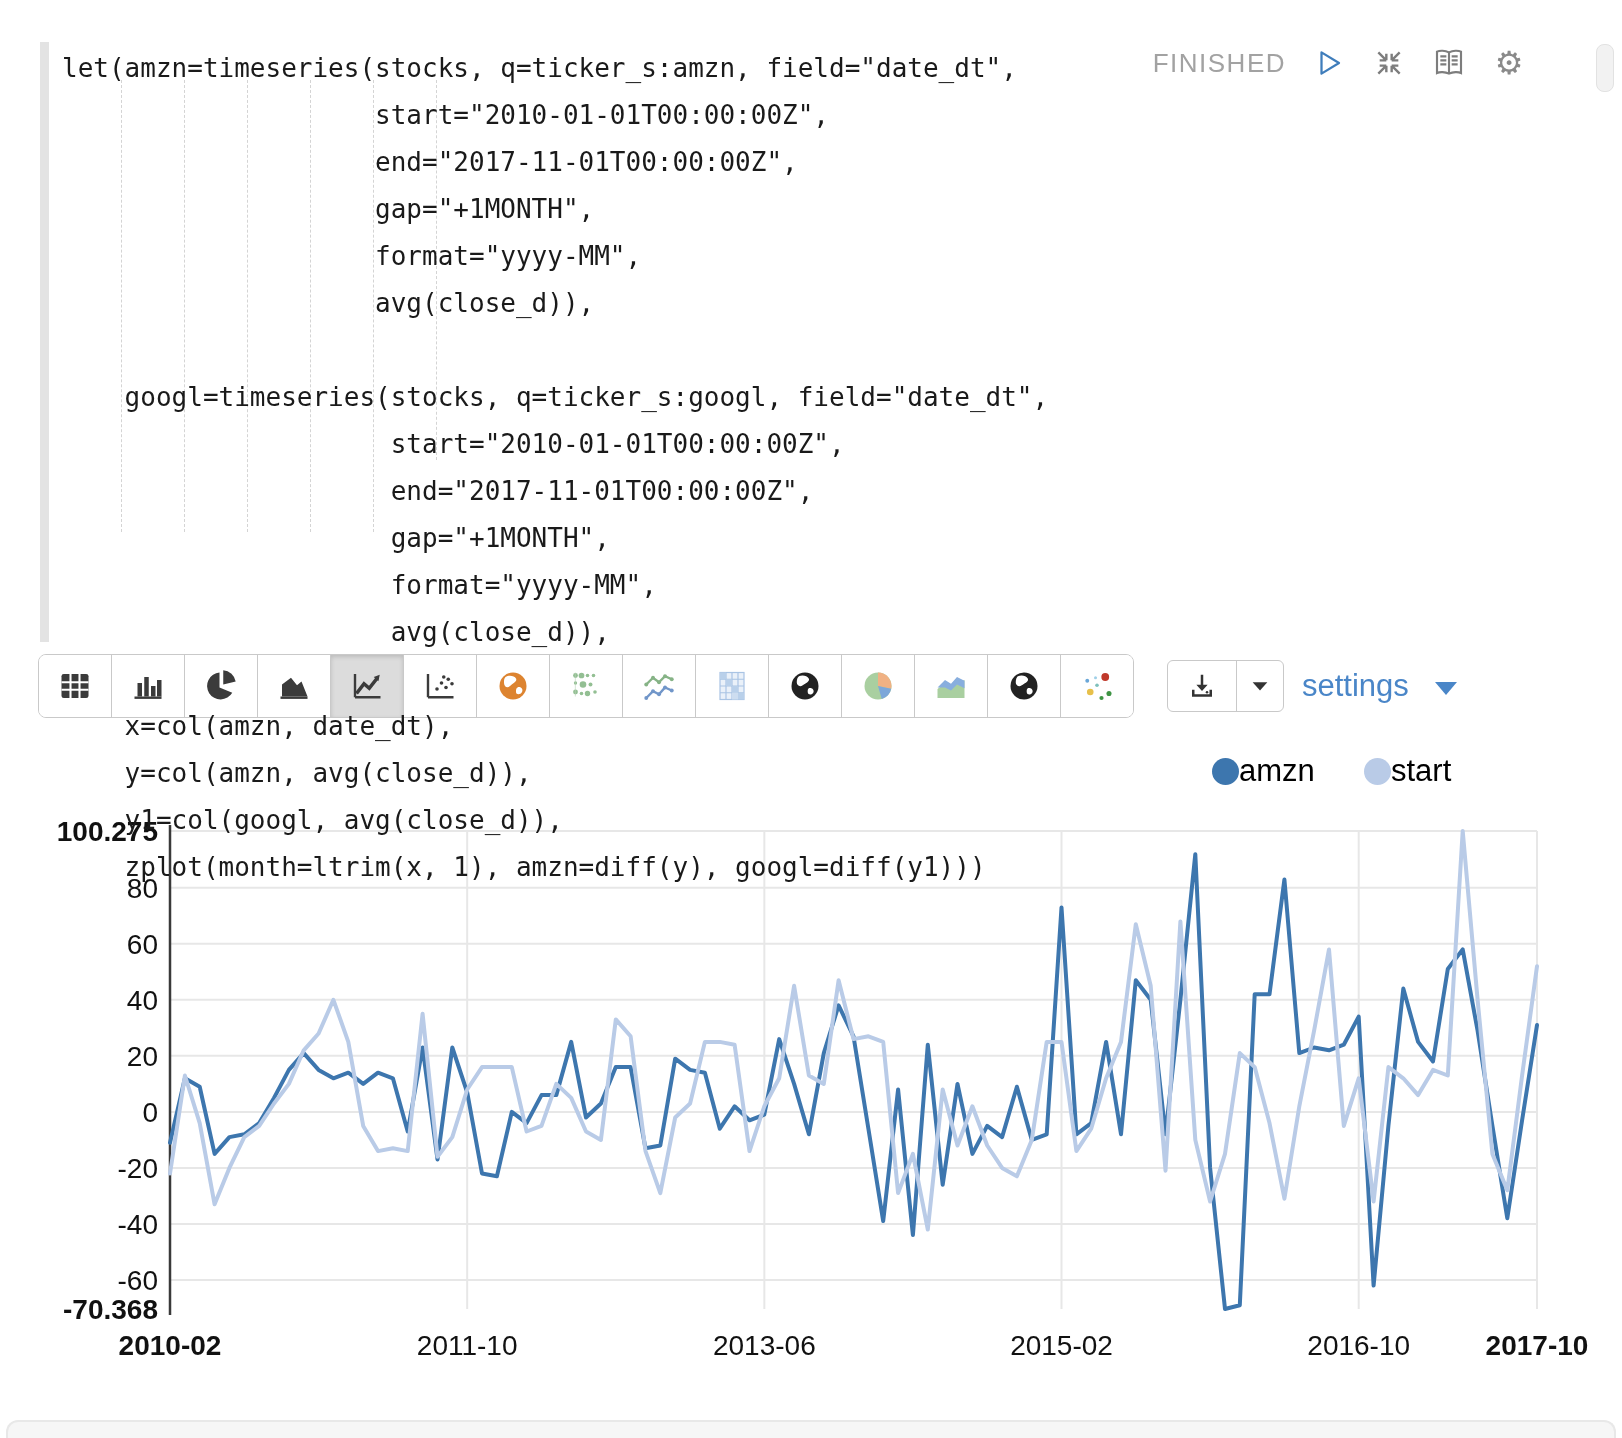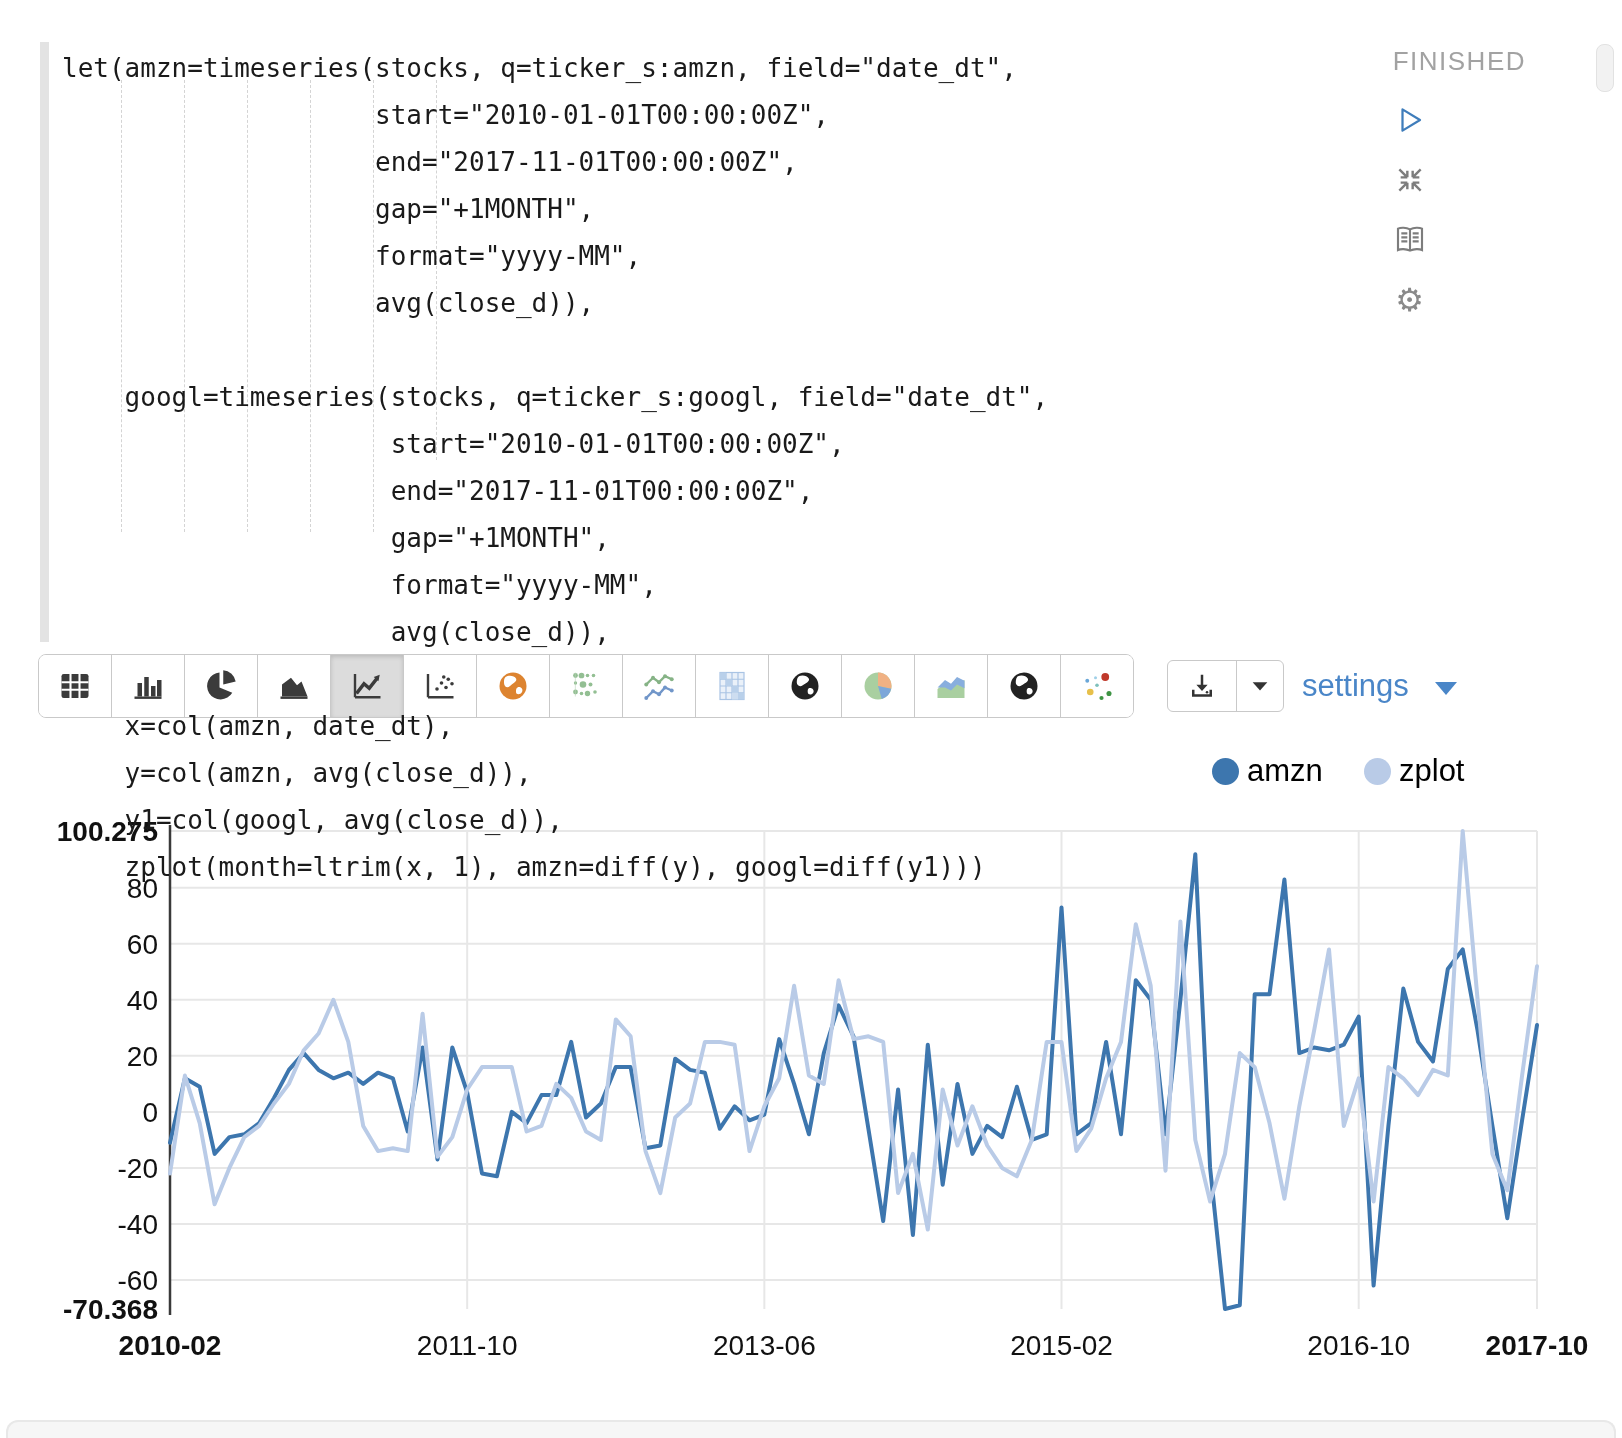--- a/index.html
+++ b/index.html
@@ -7,38 +7,38 @@
        font-family:"Liberation Sans",sans-serif;color:#111;}
   
   .gutter{position:absolute;left:40px;top:42px;width:9px;height:600px;background:#e3e3e3;}
   .code{position:absolute;left:62px;top:45px;margin:0;
         font-family:"DejaVu Sans Mono","Liberation Mono",monospace;
         font-size:26px;line-height:47px;color:#1a1a1a;white-space:pre;z-index:2;}
   .guide{position:absolute;top:80px;height:452px;width:0;border-left:1px dashed #d4d4d4;z-index:1;}
   .scroll-thumb{position:absolute;left:1596px;top:44px;width:16px;height:46px;
         background:#f2f2f2;border:1px solid #e2e2e2;border-radius:8px;}
   
-  .controls{position:absolute;top:46px;right:96px;display:flex;gap:26px;z-index:3;flex-direction:column;}
+  .controls{position:absolute;top:46px;right:96px;display:flex;align-items:center;gap:26px;z-index:3;}
   .status{color:#a2a2a2;font-size:26px;letter-spacing:1.5px;}
   .ctl{width:34px;height:34px;display:flex;align-items:center;justify-content:center;}
   
   .toolbar{position:absolute;left:38px;top:654px;height:62px;display:flex;
         border:1px solid #c9c9c9;border-radius:8px;background:#fff;overflow:hidden;}
   .tbtn{width:72px;height:62px;display:flex;align-items:center;justify-content:center;
         border-right:1px solid #c9c9c9;background:#fff;}
   .tbtn:last-child{border-right:none;}
   .tbtn.sel{background:#dcdcdc;box-shadow:inset 0 2px 4px rgba(0,0,0,.15);}
   .dl-group{position:absolute;left:1167px;top:660px;height:50px;display:flex;
         border:1px solid #c9c9c9;border-radius:6px;overflow:hidden;background:#fff;}
   .dl-btn{width:68px;display:flex;align-items:center;justify-content:center;border-right:1px solid #c9c9c9;}
   .dl-caret{width:46px;display:flex;align-items:center;justify-content:center;}
   .settings{position:absolute;left:1302px;top:668px;font-size:31px;color:#4a86c8;display:flex;align-items:center;gap:26px;}
   .caret-down{width:0;height:0;border-left:11px solid transparent;border-right:11px solid transparent;border-top:13px solid #4a86c8;margin-top:4px;}
   
-  .legend{position:absolute;top:753px;display:flex;align-items:center;gap:8px;font-size:31px;color:#000;}
+  .legend{position:absolute;top:753px;display:flex;align-items:center;font-size:31px;color:#000;}
   .dot{width:27px;height:27px;border-radius:50%;}
   #chart-svg{position:absolute;left:0;top:730px;}
   
   .footer{position:absolute;left:6px;right:6px;top:1420px;height:24px;background:#f6f6f6;
         border:2px solid #e8e8e8;border-bottom:none;border-radius:12px 12px 0 0;}
   svg text{font-family:"Liberation Sans",sans-serif;}
 </style>
 </head>
 <body>
 
@@ -249,21 +249,21 @@
   <span>settings</span>
   <span class="caret-down"></span>
 </div>
 
 <div class="legend" style="left:1212px">
   <span class="dot" style="background: rgb(61, 118, 174);"></span>
   <span>amzn</span>
 </div>
 <div class="legend" style="left:1364px">
   <span class="dot" style="background: rgb(185, 203, 231);"></span>
-  <span>zplot</span>
+  <span>start</span>
 </div>
 
 <svg id="chart-svg" width="1622" height="680">
     <line x1="170" x2="1537" y1="101" y2="101" stroke="#e7e7e7" stroke-width="2"></line>
     <line x1="170" x2="1537" y1="157.79371553477142" y2="157.79371553477142" stroke="#e7e7e7" stroke-width="2"></line>
     <line x1="170" x2="1537" y1="213.81710940384312" y2="213.81710940384312" stroke="#e7e7e7" stroke-width="2"></line>
     <line x1="170" x2="1537" y1="269.8405032729148" y2="269.8405032729148" stroke="#e7e7e7" stroke-width="2"></line>
     <line x1="170" x2="1537" y1="325.8638971419865" y2="325.8638971419865" stroke="#e7e7e7" stroke-width="2"></line>
     <line x1="170" x2="1537" y1="381.8872910110582" y2="381.8872910110582" stroke="#e7e7e7" stroke-width="2"></line>
     <line x1="170" x2="1537" y1="437.9106848801299" y2="437.9106848801299" stroke="#e7e7e7" stroke-width="2"></line>

